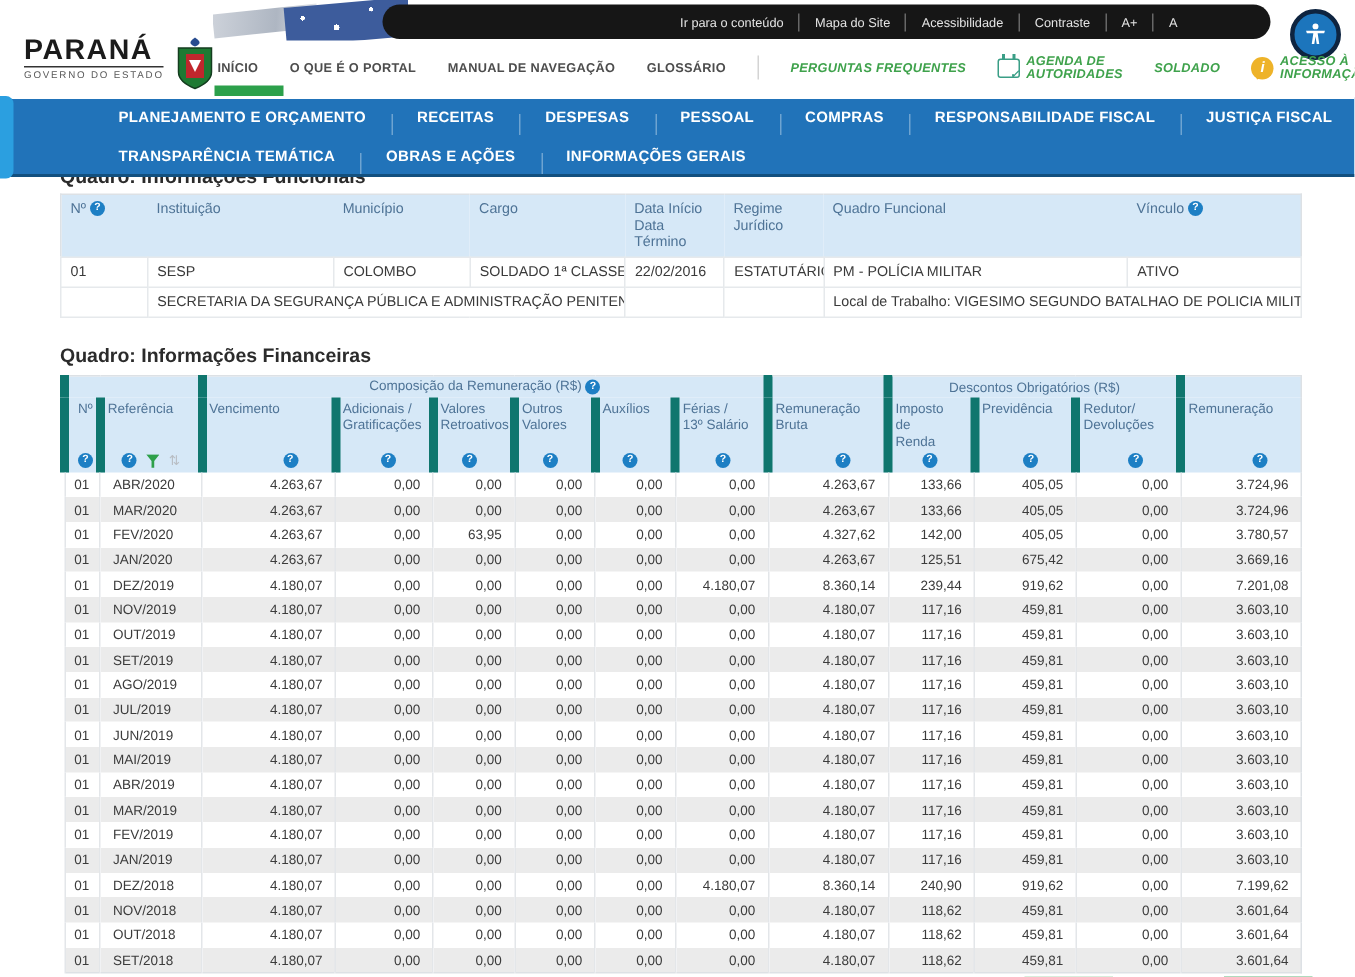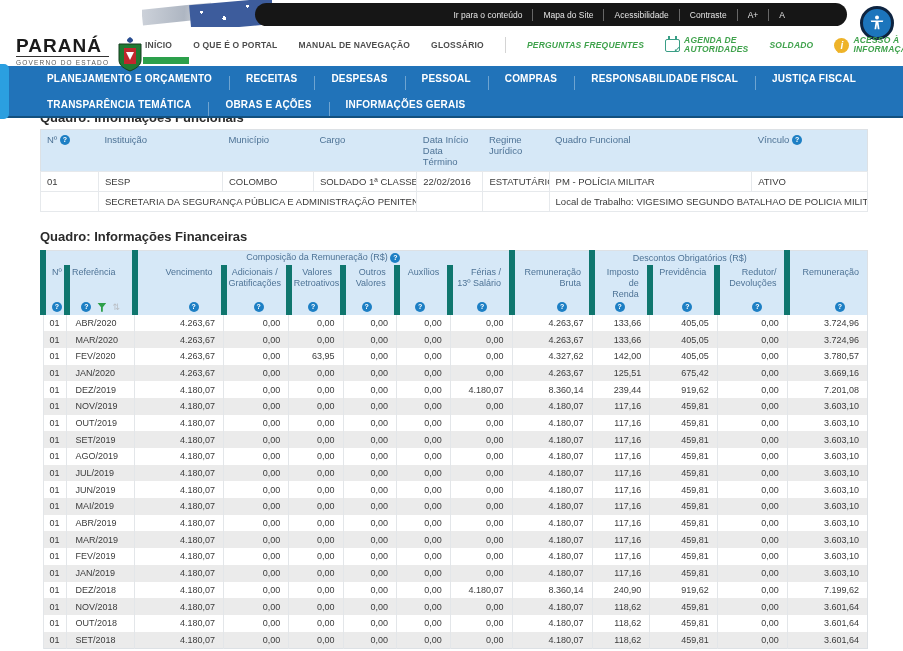--- a/index.html
+++ b/index.html
@@ -16,36 +16,36 @@
     radial-gradient(circle 1.5px at 58px 6px,#fff 98%,transparent), radial-gradient(circle 1.5px at 80px 14px,#fff 98%,transparent),
     radial-gradient(circle 1.2px at 100px 7px,#fff 98%,transparent), #3d5c9c; }
   .blackbar { position:absolute; top:3px; left:255px; width:592px; height:23px; background:#161616; border-radius:12px;
     display:flex; align-items:center; justify-content:flex-end; padding-right:52px; z-index:2; }
   .blackbar a { color:#e4e4e4; font-size:8.5px; text-decoration:none; padding:0 10px; border-left:1px solid rgba(255,255,255,.35); line-height:12px; white-space:nowrap; }
   .blackbar a:first-child { border-left:none; }
   .acc-circle { position:absolute; top:6px; left:860px; width:34px; height:34px; border-radius:50%;
     background:#1c75bc; border:3px solid #0e2440; display:flex; align-items:center; justify-content:center; z-index:3; }
 
   
-  .logo { position:absolute; top:24px; left:16px; display:flex; align-items:flex-start; gap:6px; z-index:4;margin-top:12px; }
+  .logo { position:absolute; top:24px; left:16px; display:flex; align-items:flex-start; gap:6px; z-index:4; }
   .logo-text .t1 { font-size:19px; font-weight:bold; color:#1b1b1b; letter-spacing:1px; border-bottom:1.5px solid #333; line-height:20px; }
   .logo-text .t2 { font-size:6.5px; color:#5a5a5a; letter-spacing:1.2px; margin-top:2px; }
   .menu { position:absolute; top:36px; left:145px; display:flex; align-items:center; gap:21px; z-index:4; }
   .menu .mi { font-size:8.5px; font-weight:bold; color:#4d4d4d; letter-spacing:.2px; white-space:nowrap; cursor:pointer; display:flex; align-items:center; gap:4px; }
   .menu .mi.green { color:#3fa24c;font-style:italic; }
   .menu .sep { width:1px; height:16px; background:#d4d4d4; }
   .active-underline { position:absolute; top:57px; left:143px; width:46px; height:7px; background:#2ca04b; z-index:4; }
   .cal-icon { width:15px; height:13px; border:1.5px solid #3a9e86; border-radius:2px; position:relative; }
   .cal-icon:before { content:""; position:absolute; top:-4px; left:2px; width:2px; height:4px; background:#3a9e86; box-shadow:7px 0 #3a9e86; }
   .cal-icon:after { content:"✓"; position:absolute; right:-1px; bottom:-3px; font-size:8px; color:#3a9e86; }
   .info-icon { width:15px; height:15px; border-radius:50%; background:#eeb329; color:#fff; font-weight:bold; font-size:10px; display:flex; align-items:center; justify-content:center; position:relative; }
   .info-icon:after { content:""; position:absolute; left:1px; bottom:-3px; border:3px solid transparent; border-top-color:#eeb329; transform:rotate(25deg); }
 
   
-  .bluenav { position:absolute; top:65px; left:0; width:903px; height:53px; background:#2173b9; border-bottom:2px solid #12507f; z-index:28; }
+  .bluenav { position:absolute; top:65px; left:0; width:903px; height:53px; background:#2173b9; border-bottom:2px solid #12507f; z-index:28;padding-left:32px; }
   .bn-row { display:flex; align-items:center; height:26px; padding-left:30px; }
   .bn-row .ni { color:#fff; font-weight:bold; font-size:10px; letter-spacing:.2px; padding:0 17px; white-space:nowrap; cursor:pointer; position:relative; }
   .bn-row .ni + .ni:before { content:""; position:absolute; left:0; top:3px; width:1px; height:14px; background:rgba(255,255,255,.35); }
   .side-tab { position:absolute; top:64px; left:0; width:9px; height:55px; background:#2b9fe0; border-radius:0 5px 5px 0; z-index:40; }
 
   
   .content { position:absolute; top:118px; left:0; width:903px; height:533px; background:#fff; padding:0 35px 0 40px; z-index:10; }
   .qheading { font-size:13px; font-weight:bold; color:#2b2b2b; line-height:14px; }
   .qh1 { margin-top:-7px; }            
   .qh2 { margin-top:18px; margin-bottom:6px; }
@@ -58,21 +58,21 @@
   
   .func { border:1px solid #dde1e5; font-size:9.5px; color:#3a3a3a; margin-top:4px; }
   .func thead th { background:#d6e8f7; color:#4e7396; font-weight:normal; text-align:left; padding:4px 6px; height:30px;
        vertical-align:top; white-space:pre-line; line-height:11px; }
   .func td { border:1px solid #e6e9ec; padding:3px 6px; height:20px; white-space:nowrap; overflow:hidden; }
 
   
   .fin { border:1px solid #dde1e5; font-size:9px; color:#3b3b3b; }
   .fin thead th { background:#d6e8f7; color:#4e7396; font-weight:normal; border-left:6px solid #0f766e; }
   .fin .group-row th { font-size:9px; height:14px; text-align:center; }
-  .fin .label-row th { height:30px; vertical-align:top; padding:2px 8px 0 2px; white-space:pre-line; line-height:11px; text-align:right; }
+  .fin .label-row th { height:30px; vertical-align:top; padding:2px 8px 0 2px; white-space:pre-line; line-height:11px; text-align:left; }
   .fin .label-row th.c0 { text-align:left; padding-left:6px; }
   .fin .label-row th.c1 { text-align:left; }
   .fin .icon-row th { height:15px; text-align:right; padding-right:22px; }
   .fin .icon-row th.c0 { text-align:left; padding-left:6px; padding-right:0; }
   .fin .icon-row th.c1 { text-align:center; padding-right:0; }
   .fin tbody td { height:16.7px; padding:0 8px; text-align:right; border-left:1px solid #e3e6e9; white-space:nowrap; overflow:hidden; }
   .fin tbody td.c-num { text-align:left; padding-left:6px; }
   .fin tbody td.c-ref { text-align:left;margin-top:24px; }
   .fin tbody tr:nth-child(even) { background:#ebebeb; }
   .filter-funnel { display:inline-block; width:9px; height:9px; background:#2ea04a; vertical-align:middle; margin:0 6px;

